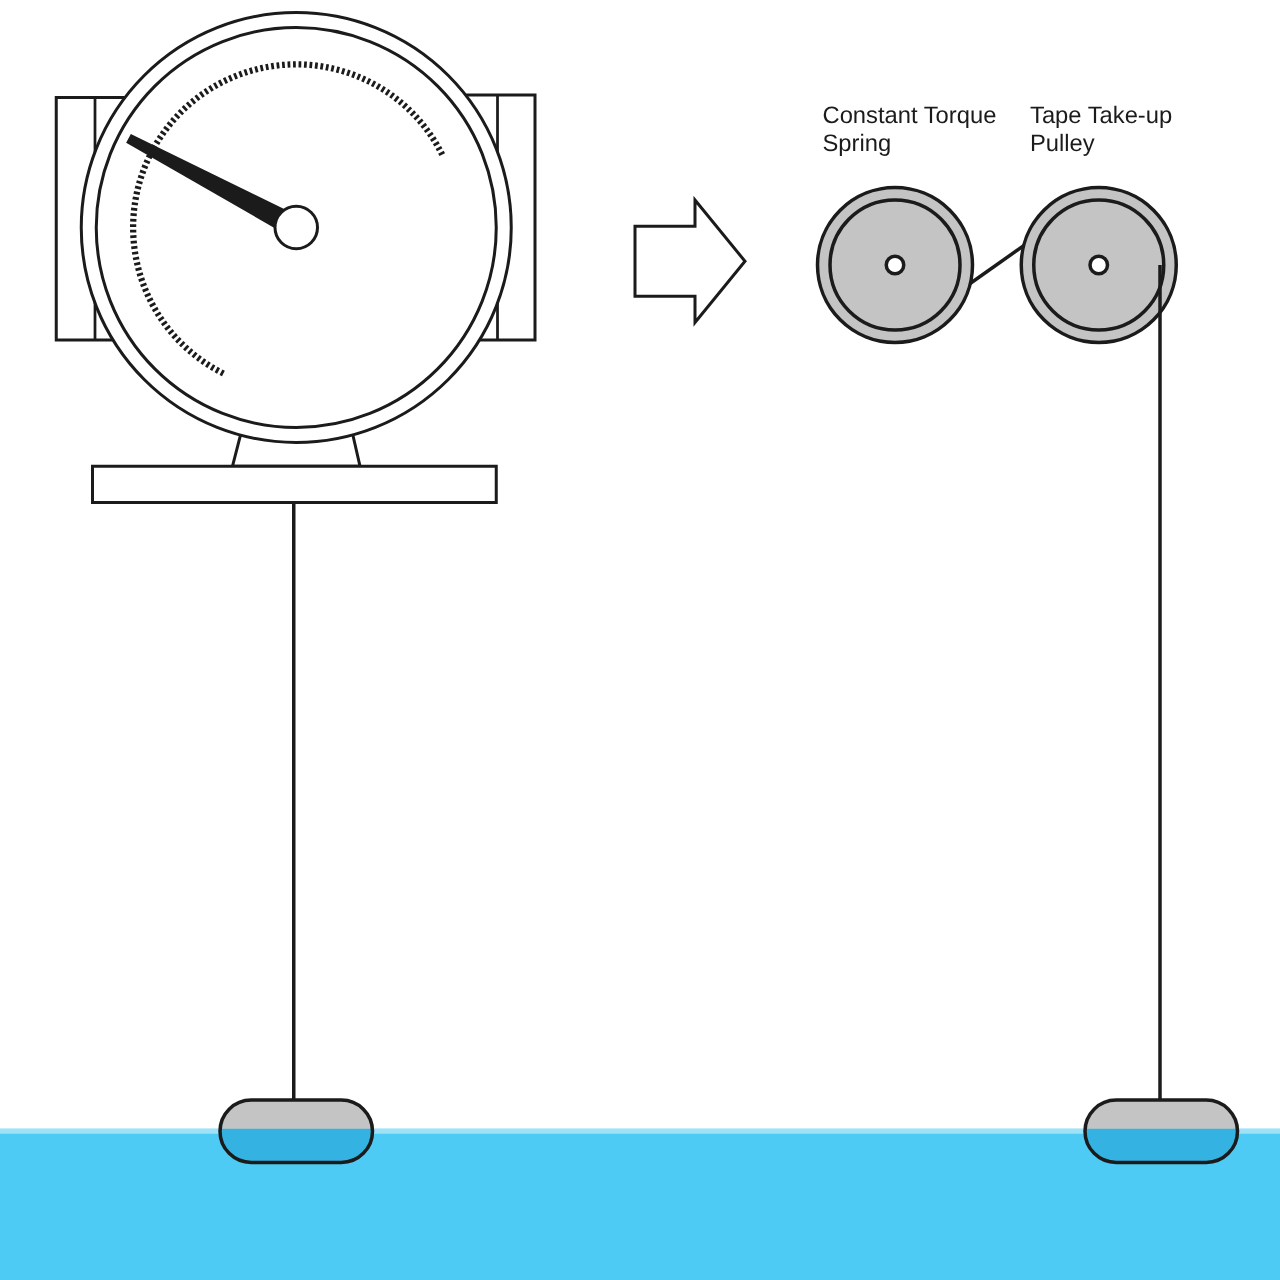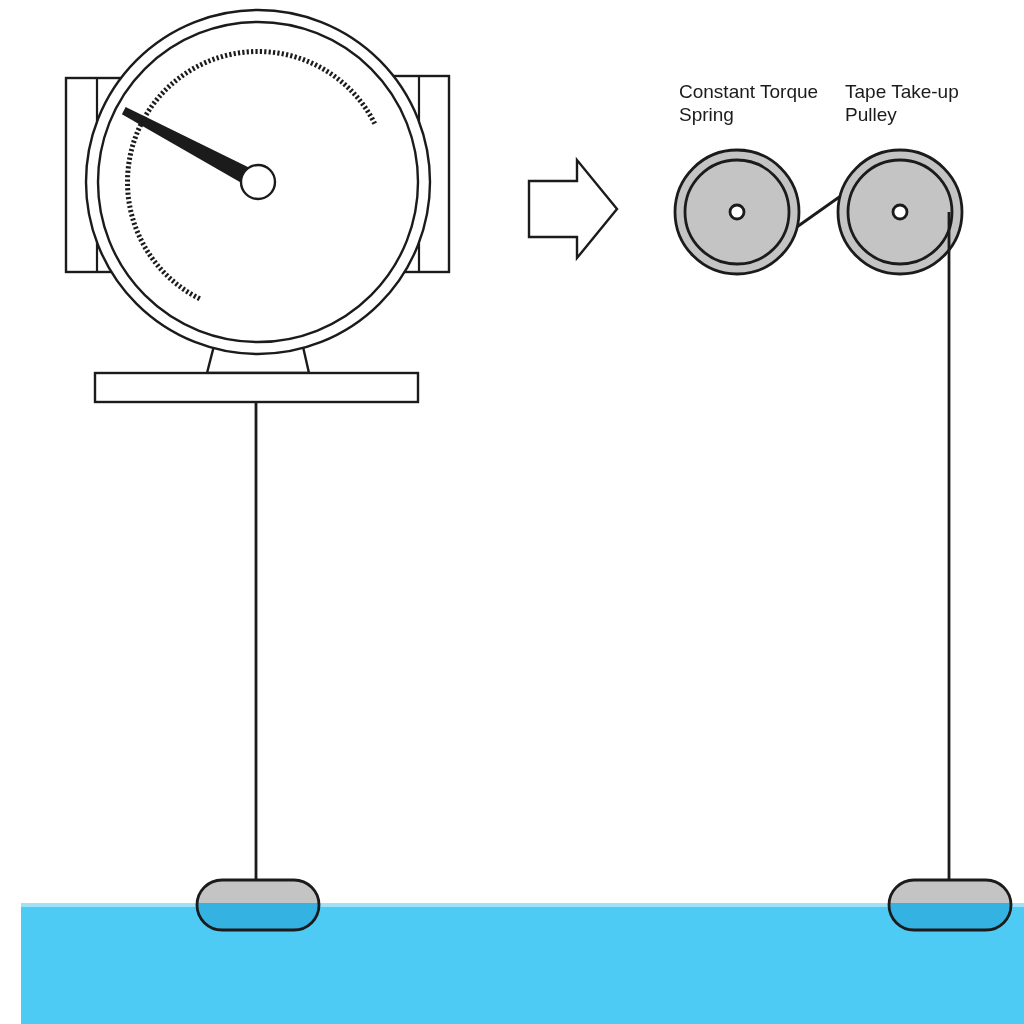--- a/index.html
+++ b/index.html
@@ -10,21 +10,20 @@
   body {
     width: 1024px;
     height: 1024px;
     font-family: "Liberation Sans", sans-serif;
     overflow: hidden;
   }
   #diagram-root {
     position: relative;
     width: 904px;
     height: 1024px;
-    margin-left: 21px;
   }
   svg#scene {
     display: block;
     width: 1024px;
     height: 1024px;
   }
   .label-text {
     font-family: "Liberation Sans", sans-serif;
     font-size: 19px;
     fill: #1b1b1b;

